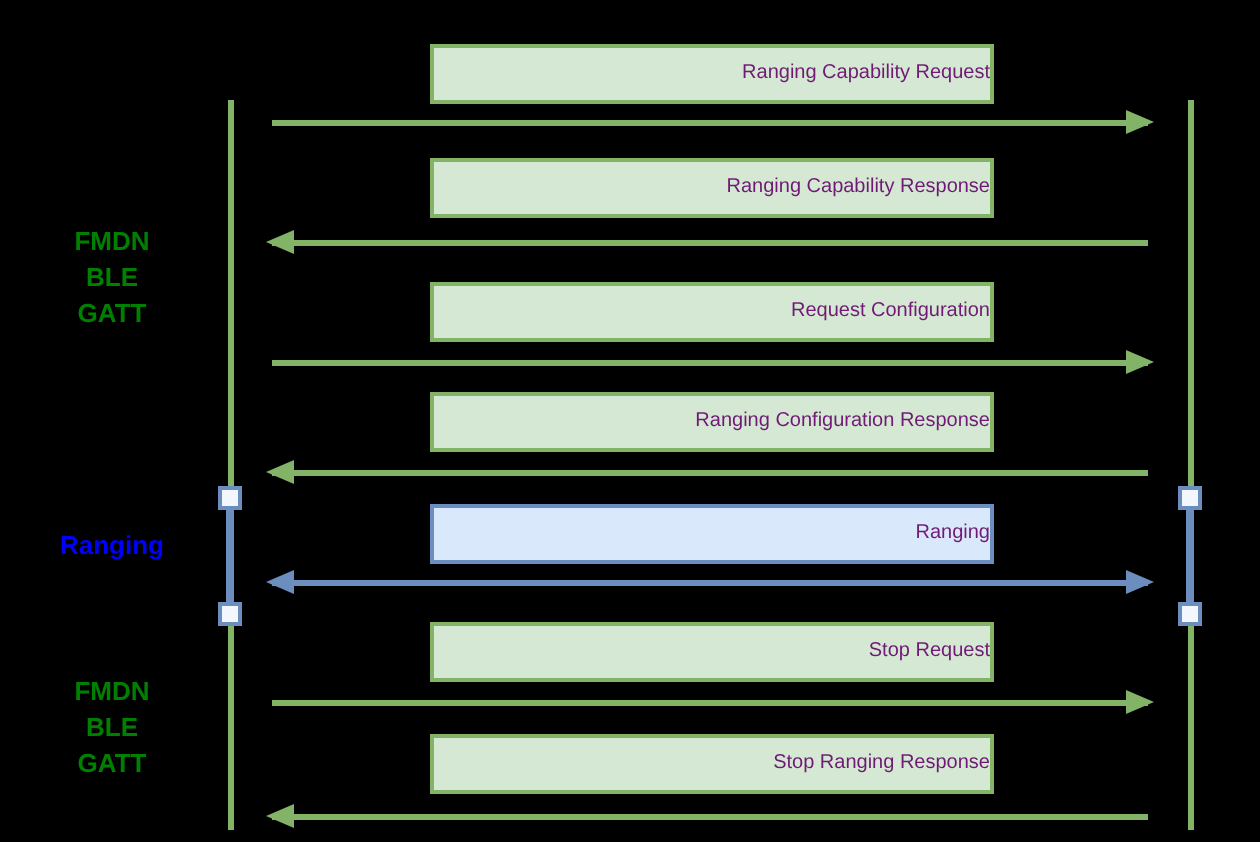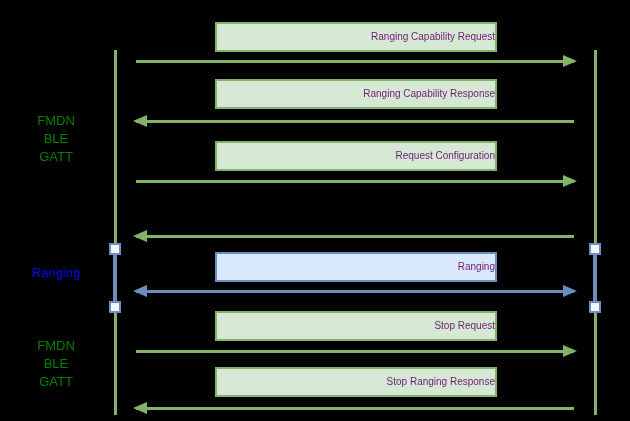--- a/index.html
+++ b/index.html
@@ -91,21 +91,21 @@
   .msg-arrow.green .ah.left  { border-right-color: #82b366; }
   .msg-arrow.blue  .ah.right { border-left-color: #6c8ebf; }
   .msg-arrow.blue  .ah.left  { border-right-color: #6c8ebf; }
 
   
   .phase-label {
     position: absolute;
     left: 10px;
     width: 92px;
     text-align: center;
-    font-weight: normal;
+    font-weight: bold;
     font-size: 13px;
     line-height: 18px;
   }
   .phase-label.green { color: #008000; }
   .phase-label.blue  { color: #0000ff; }
 </style>
 </head>
 <body>
 
 <div class="canvas">
@@ -123,20 +123,21 @@
     <div>BLE</div>
     <div>GATT</div>
   </div>
 
   <div class="lifeline left"></div>
   <div class="lifeline right"></div>
 
   <div class="msg-box green" style="top:22px">Ranging Capability Request</div>
   <div class="msg-box green" style="top:79px">Ranging Capability Response</div>
   <div class="msg-box green" style="top:141px">Request Configuration</div>
+  <div class="msg-box green" style="top:196px">Ranging Configuration Response</div>
   <div class="msg-box blue" style="top:252px">Ranging</div>
   <div class="msg-box green" style="top:311px">Stop Request</div>
   <div class="msg-box green" style="top:367px">Stop Ranging Response</div>
 
   <div class="msg-arrow green" style="top:55px">
     <div class="line"></div>
     <div class="ah right"></div>
   </div>
   <div class="msg-arrow green" style="top:115px">
     <div class="line"></div>

